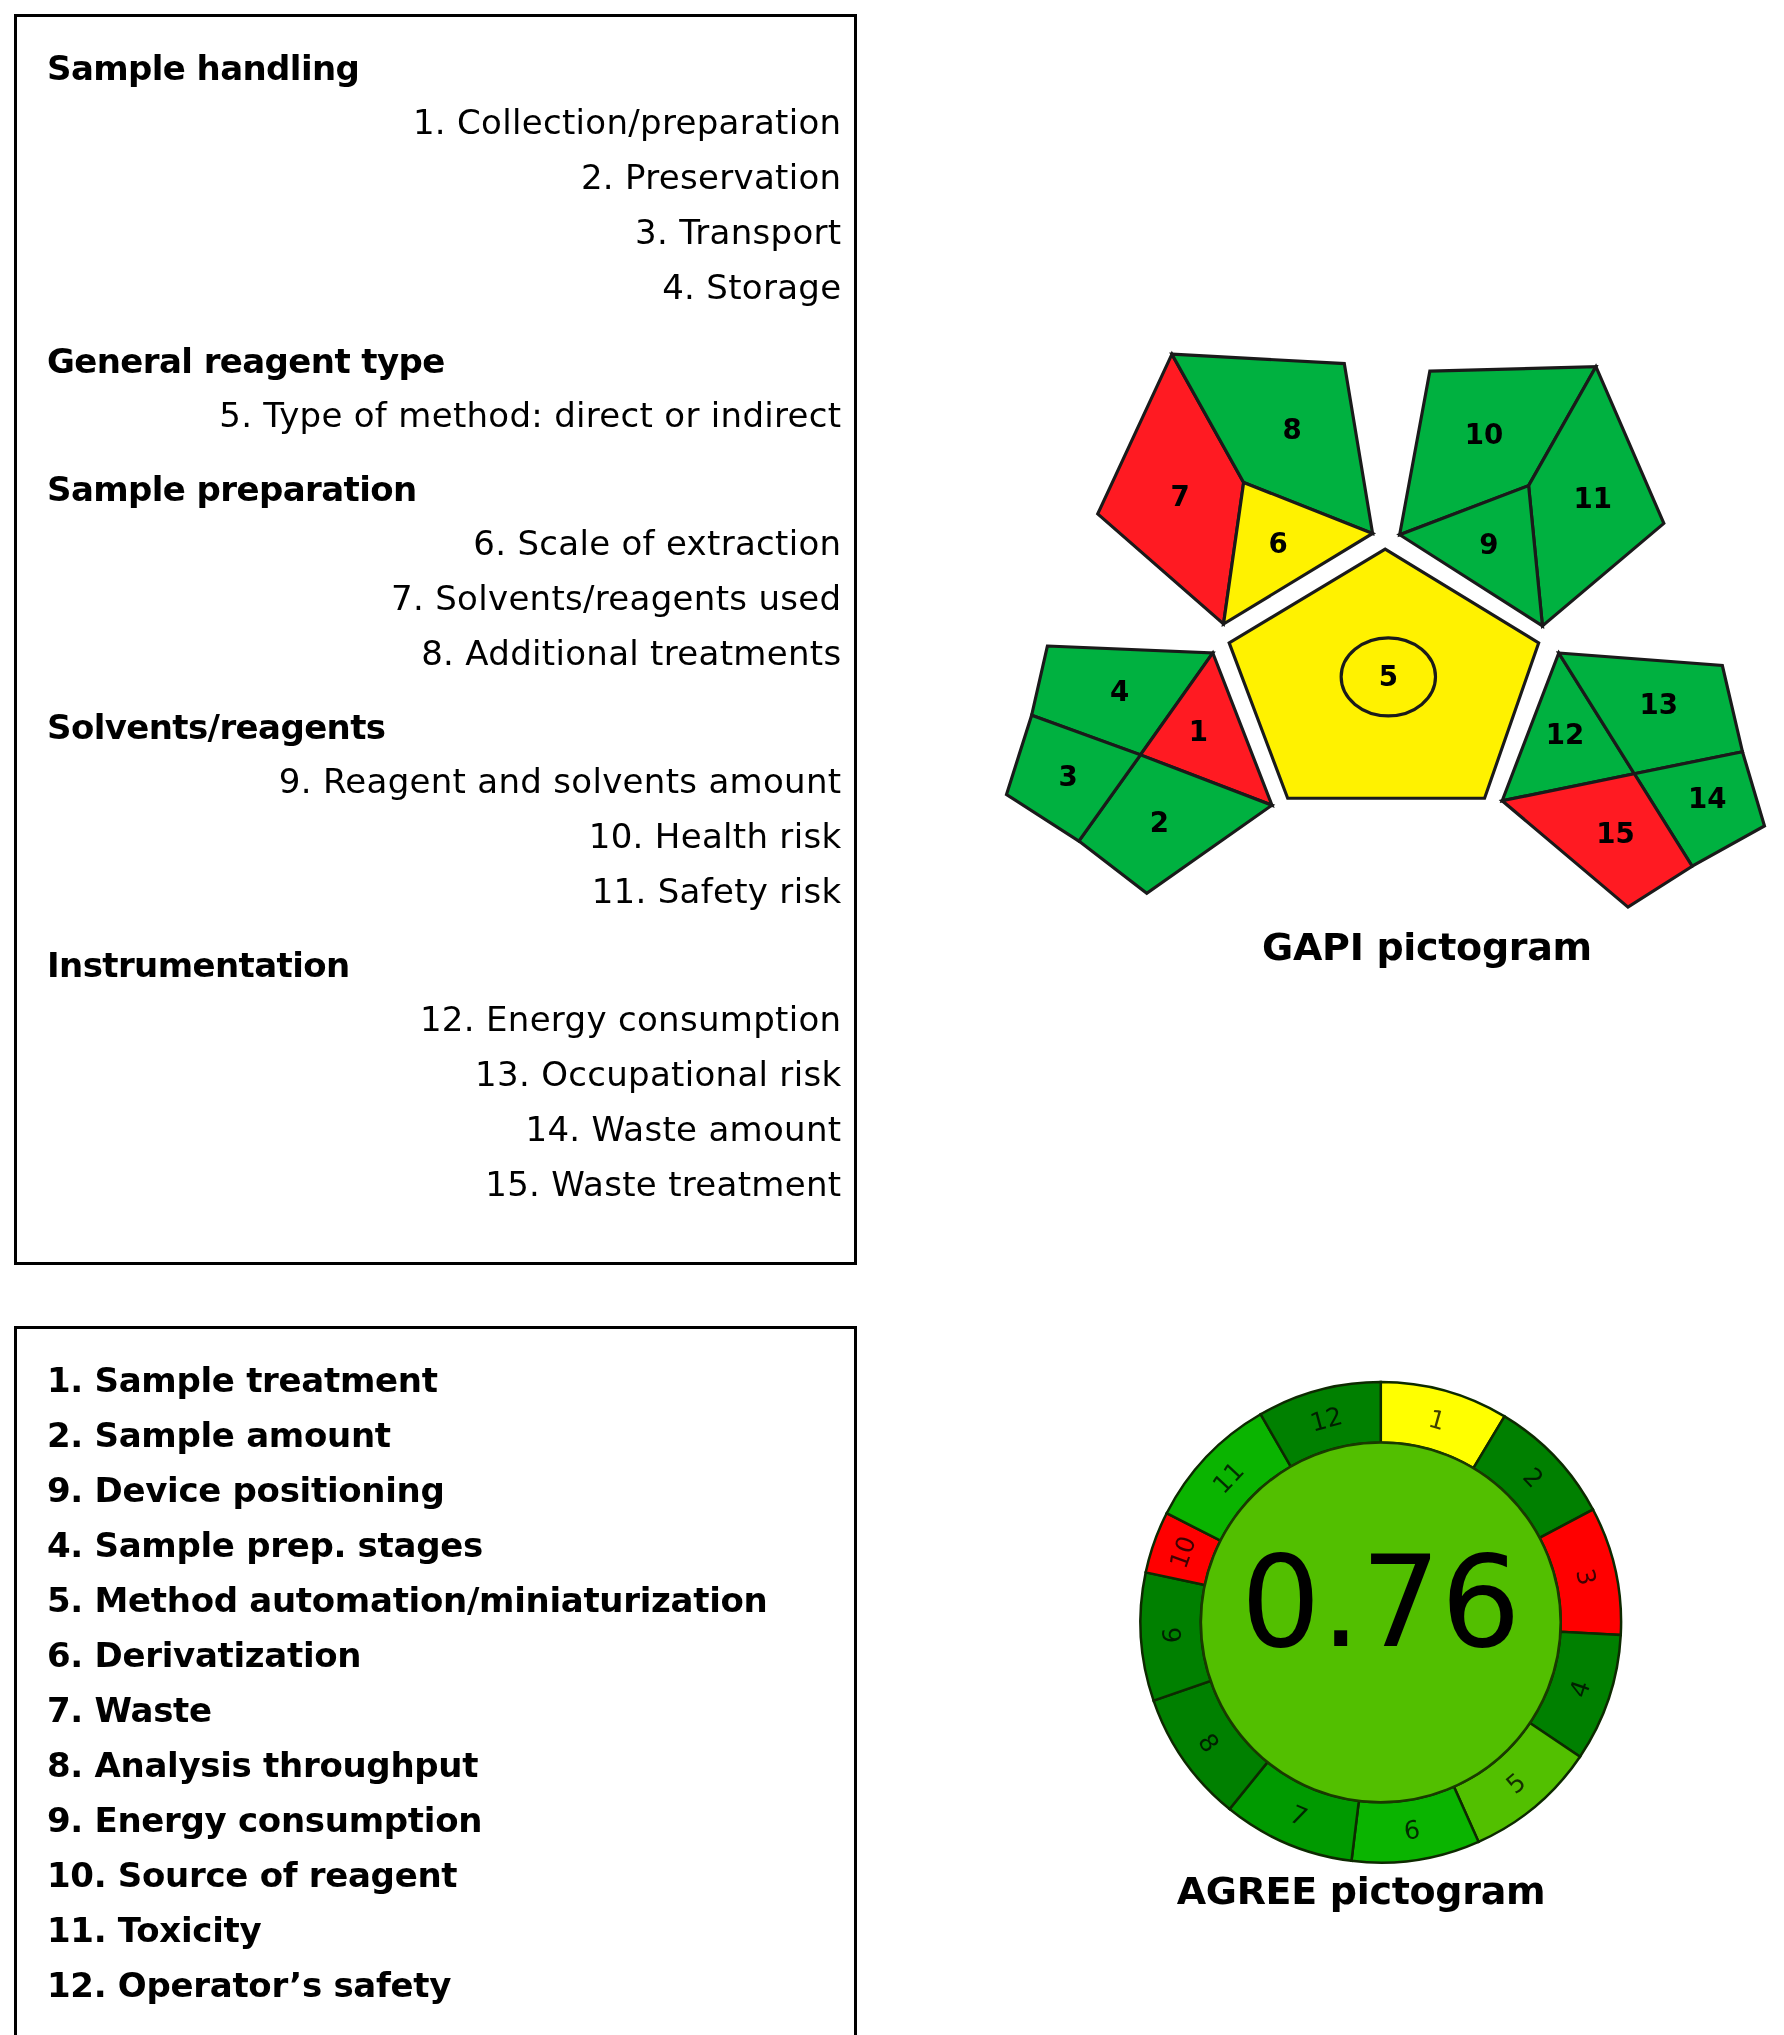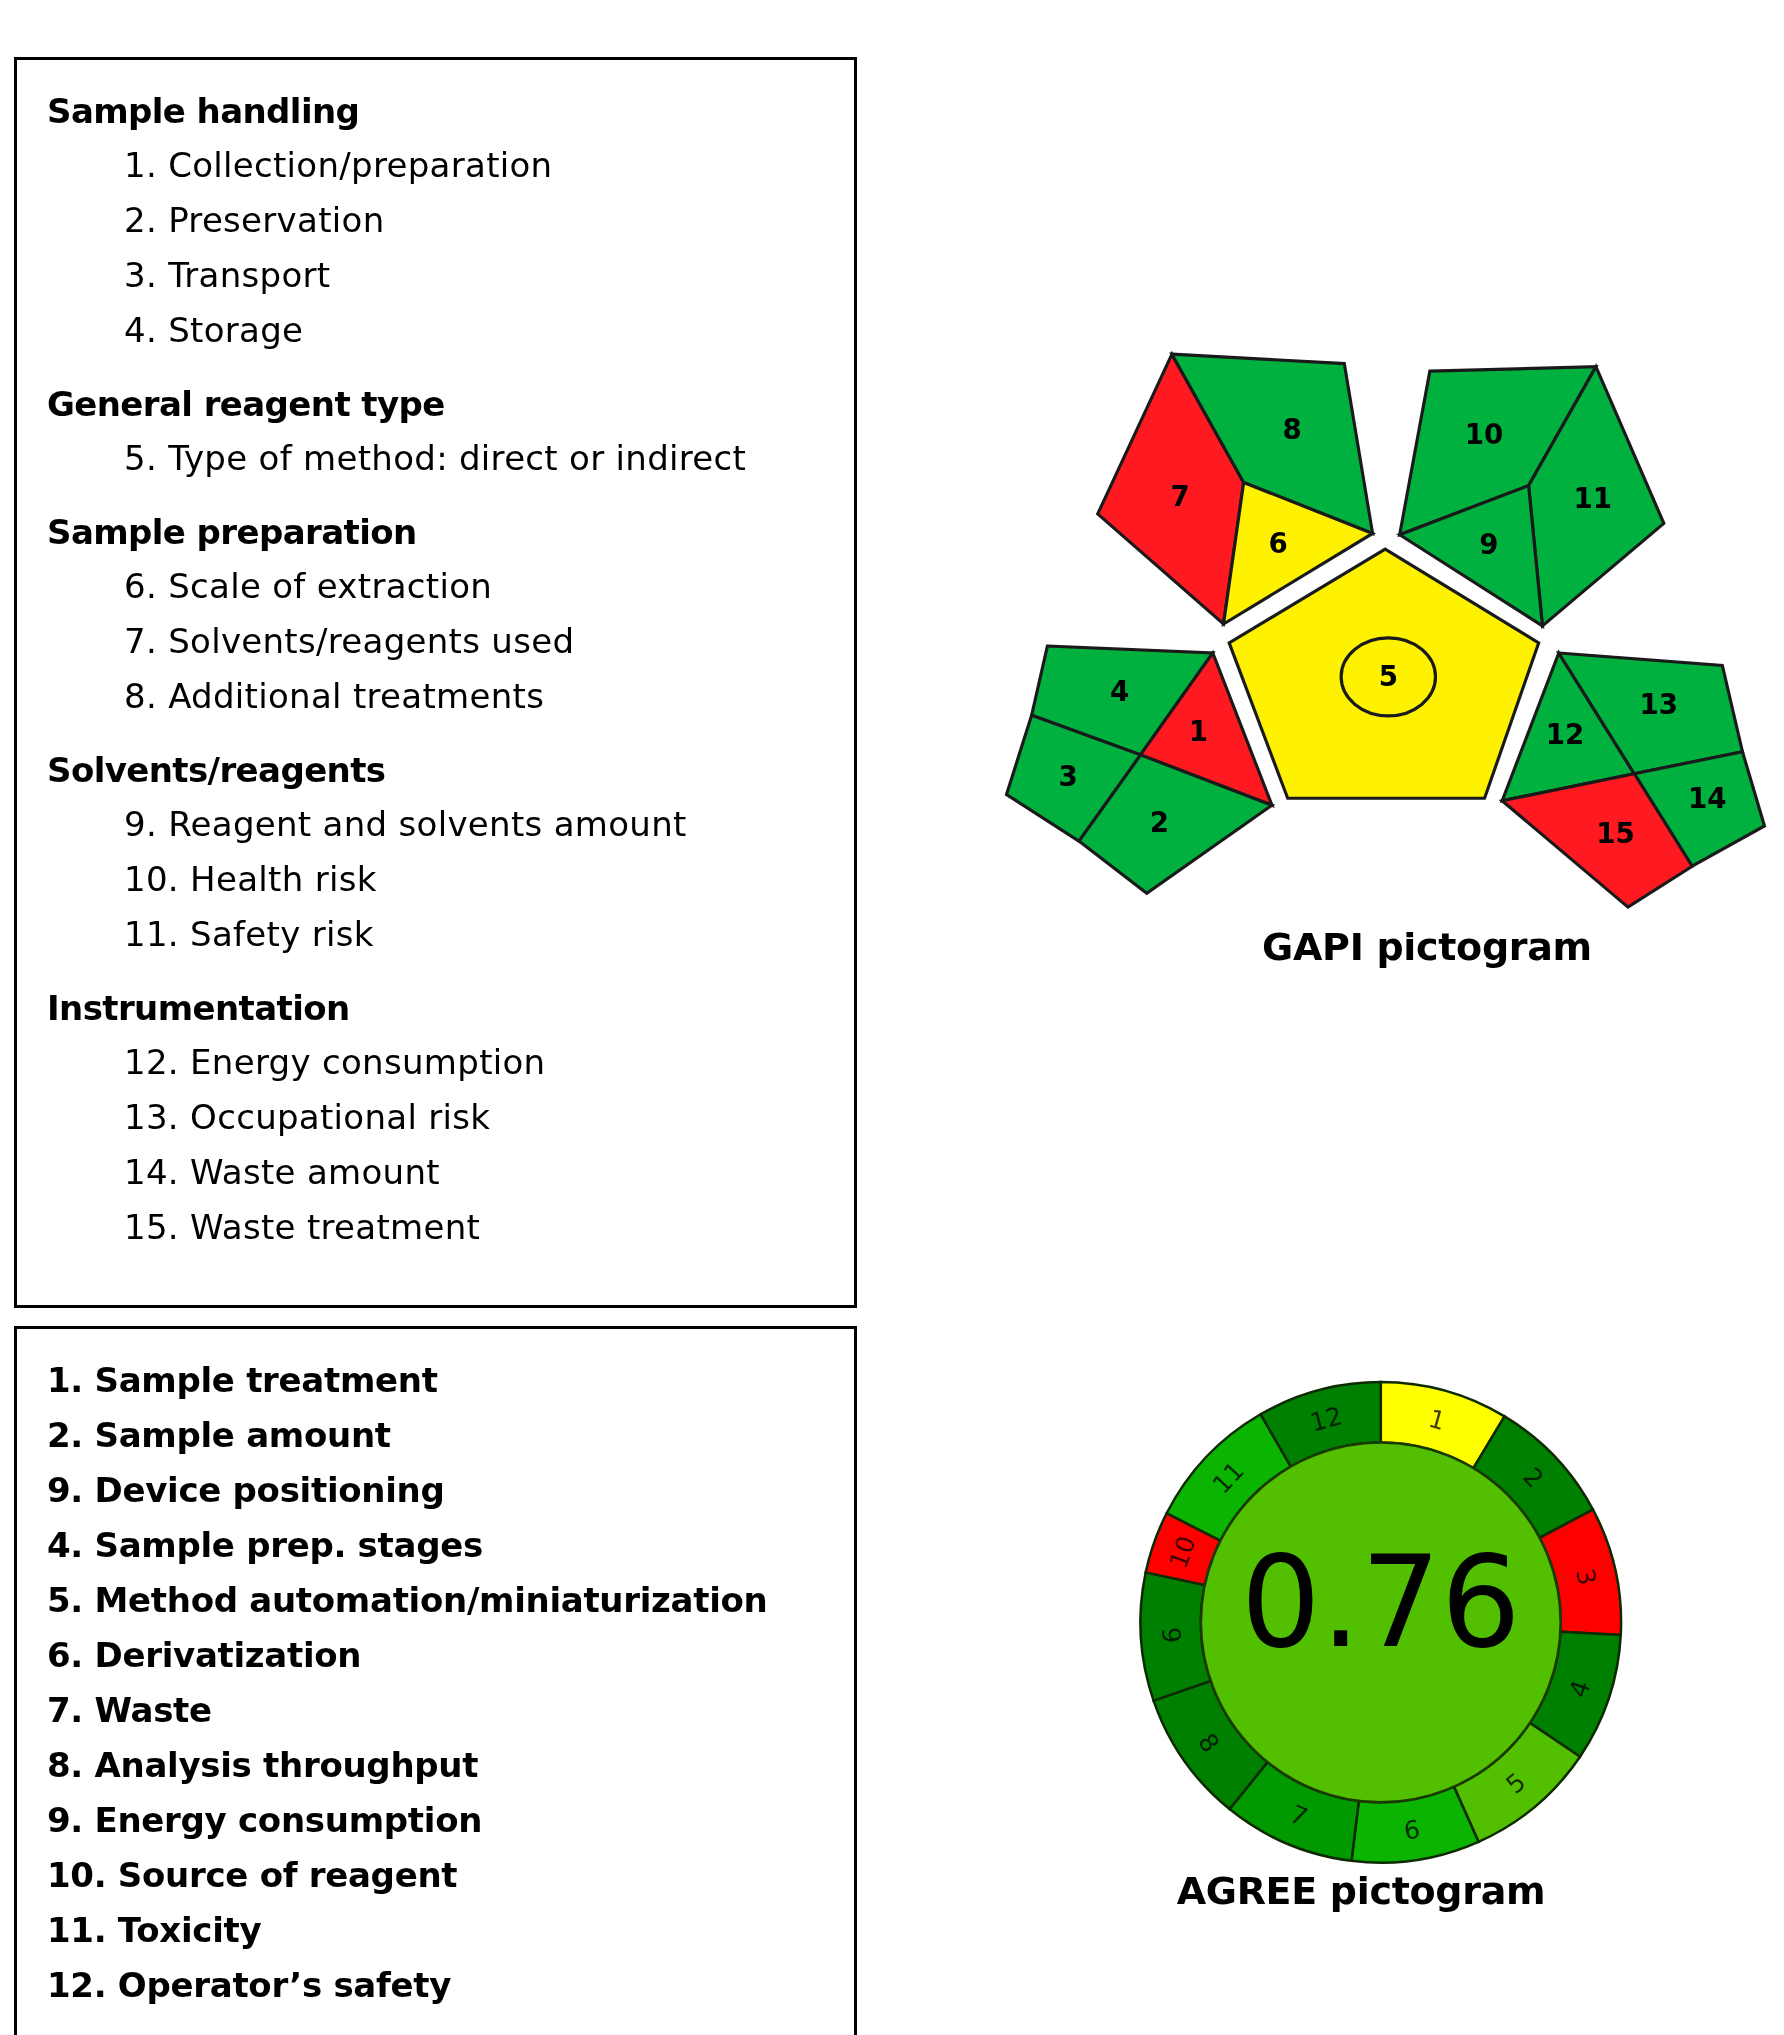--- a/index.html
+++ b/index.html
@@ -1,24 +1,24 @@
 <!DOCTYPE html>
 <html style="font-size:10px"><head>
 <meta charset="utf-8">
 <style>
   html, body { margin: 0; padding: 0; background: #ffffff; }
   body { width: 1784px; height: 2035px; position: relative; overflow: hidden;
          font-family: "DejaVu Sans", "Liberation Sans", sans-serif; color: #000; }
   .box { position: absolute; border: 3.1px solid #000; box-sizing: border-box; background: #fff; }
-  #gapi-legend { left: 14px; top: 14px; width: 843px; height: 1251px; margin-top: 43px; }
+  #gapi-legend { left: 14px; top: 14px; width: 843px; height: 1251px; }
   #agree-legend { left: 14px; top: 1326px; width: 843px; height: 795px; }
   .legend-inner { position: absolute; left: 30px; top: 24px; right: 12.6px; }
   .group { margin-bottom: 19px; }
   .group-title { font-weight: bold; font-size: 34px; line-height: 54px; height: 54px; letter-spacing: -0.6px; white-space: nowrap; }
-  .group-item { font-size: 34px; line-height: 55px; height: 55px; padding-left: 77px; white-space: nowrap; letter-spacing: 0.3px; }
+  .group-item { font-size: 34px; line-height: 55px; height: 55px; padding-left: 77px; white-space: nowrap; letter-spacing: 0.3px; text-align: right; }
   .agree-list { position: absolute; left: 30px; top: 24px; }
   .agree-item { font-weight: bold; font-size: 34px; line-height: 55px; height: 55px; white-space: nowrap; letter-spacing: -0.3px; }
   svg { position: absolute; left: 0; top: 0; }
   .caption { position: absolute; font-weight: bold; font-size: 38px; white-space: nowrap; transform: translateX(-50%); letter-spacing: -0.3px; }
   #gapi-caption { left: 1427px; top: 925px; }
   #agree-caption { left: 1361px; top: 1869px; }
   .gapi-num { font-family: "DejaVu Sans", sans-serif; font-weight: bold; font-size: 44px; text-anchor: middle; dominant-baseline: central; fill: #000; }
   .agree-num { font-family: "DejaVu Sans", sans-serif; font-size: 40px; text-anchor: middle; dominant-baseline: central; fill: #000; fill-opacity: 0.75; }
   .agree-score { font-family: "DejaVu Sans", sans-serif; font-size: 200px; text-anchor: middle; dominant-baseline: central; fill: #000; }
 </style>

